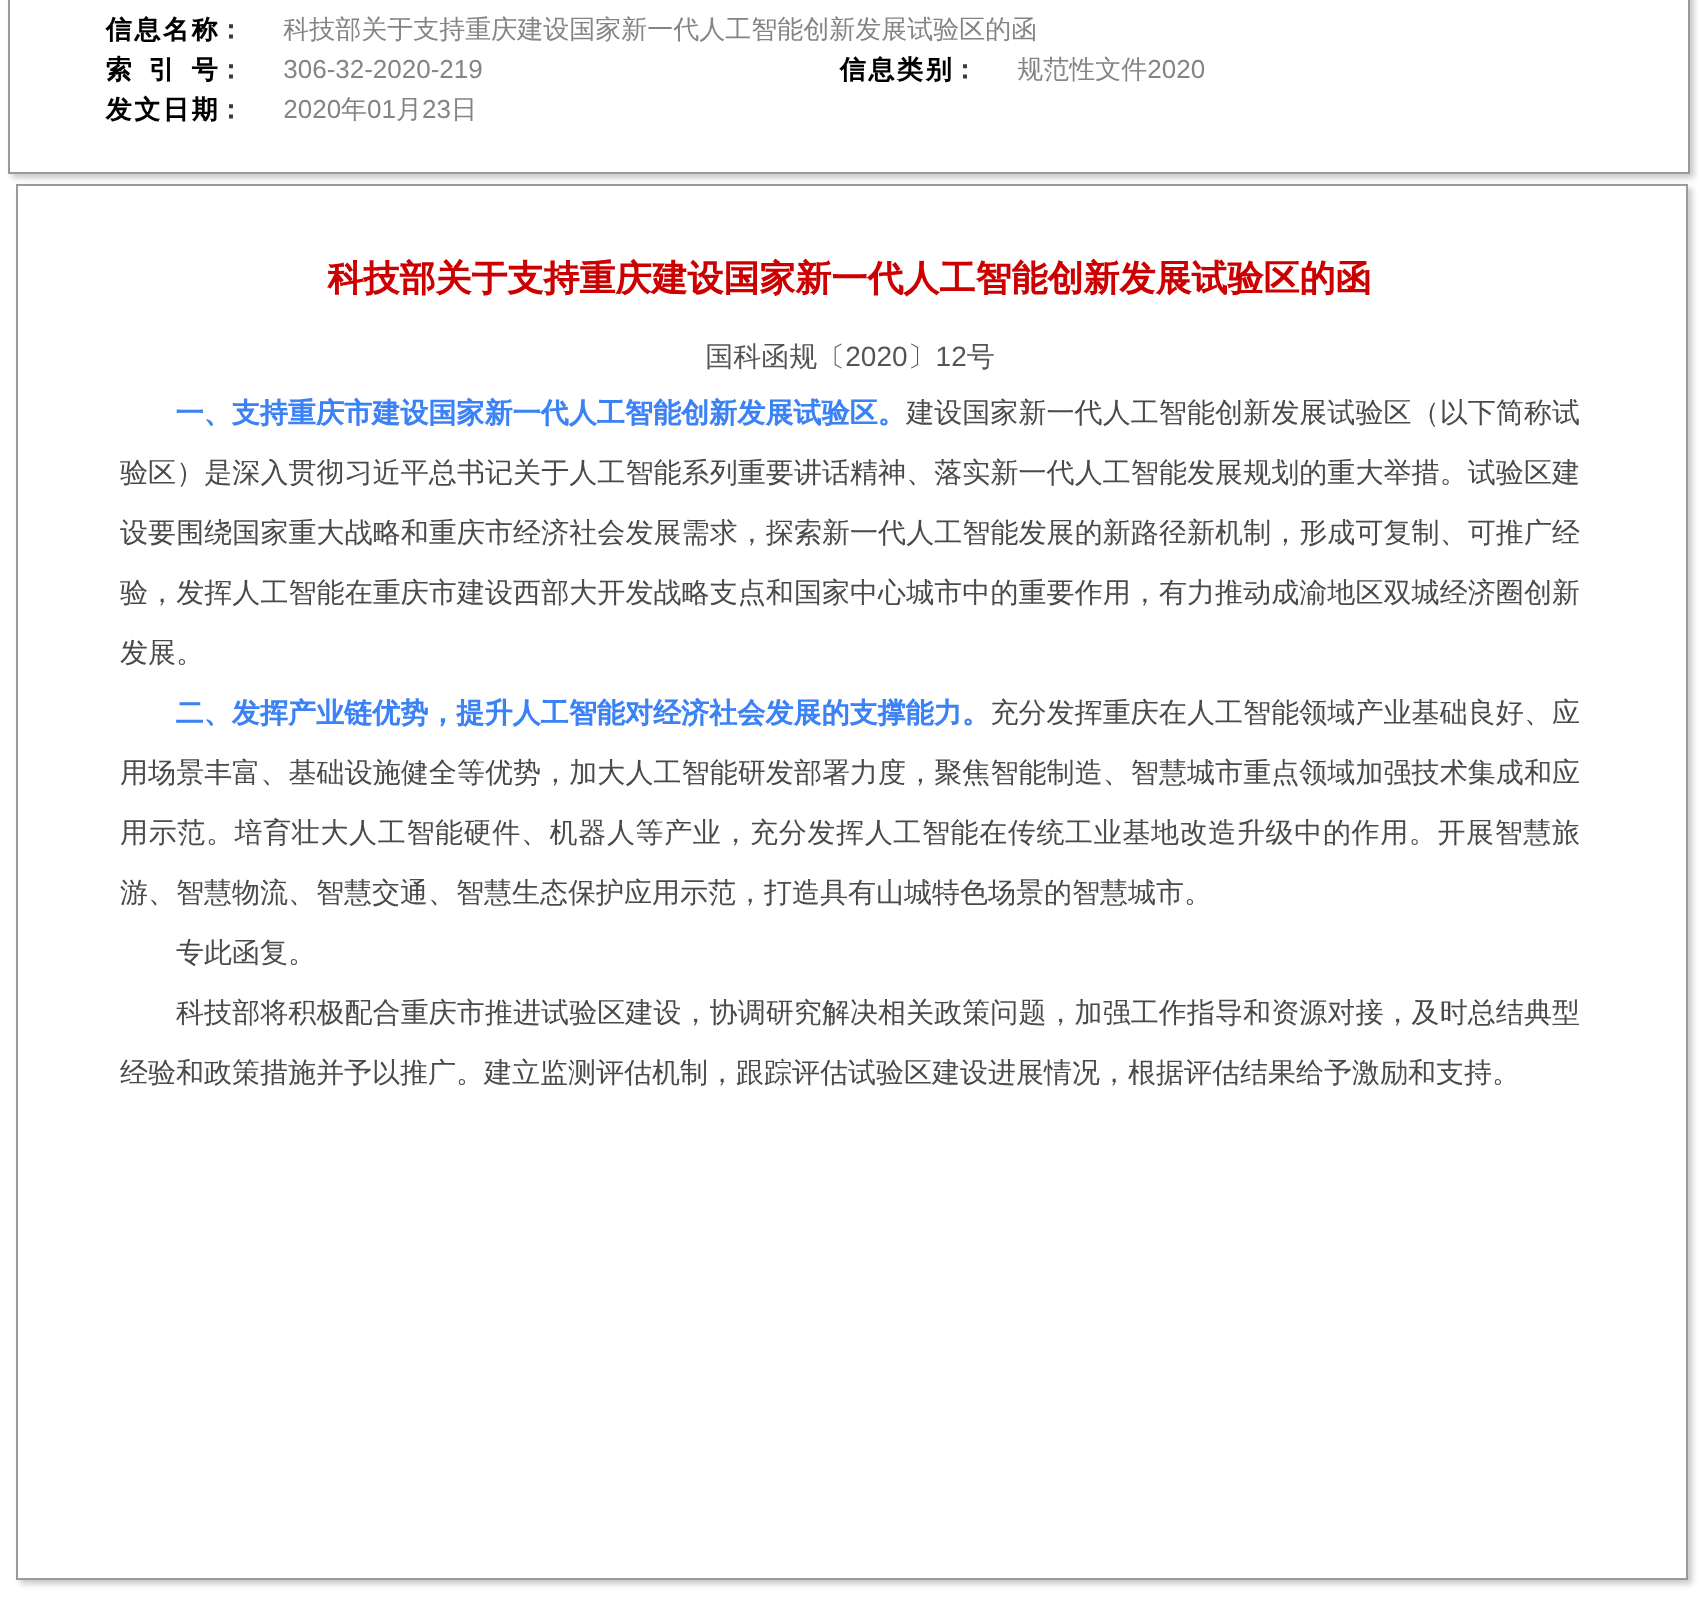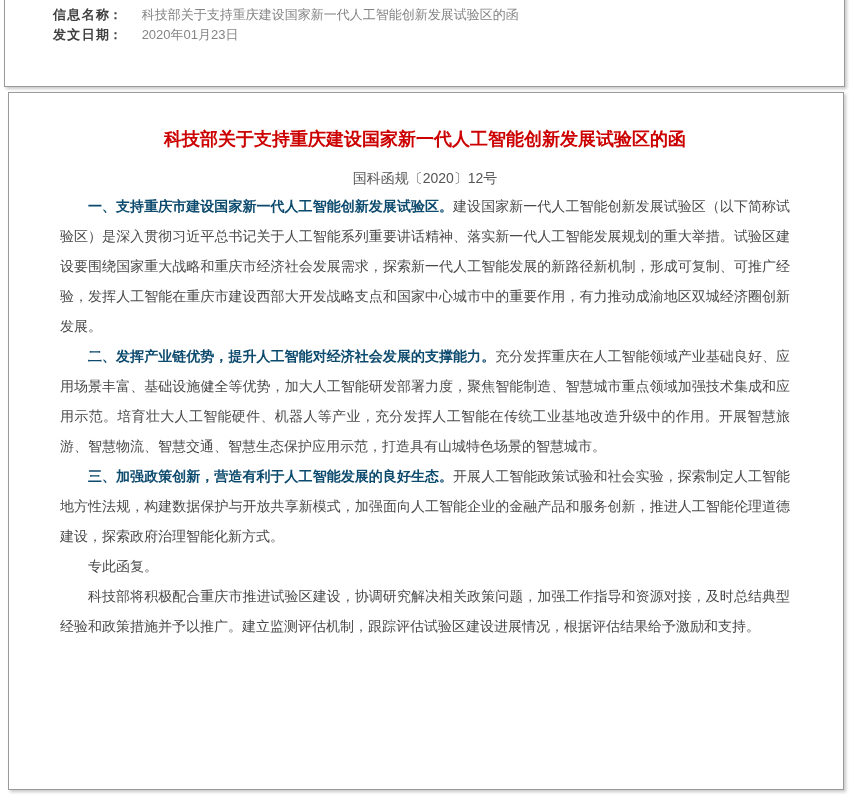--- a/index.html
+++ b/index.html
@@ -17,21 +17,21 @@
   }
   .meta-row { display: flex; height: 20px; line-height: 20px; font-size: 13px; white-space: nowrap; }
   .meta-cell-1 { width: 367px; }
   .meta-cell-2 { flex: 1; }
   .meta-label {
     display: inline-block;
     width: 56px;
     text-align: justify;
     text-align-last: justify;
     font-weight: bold;
-    color: #404040;
+    color: #000000;
     vertical-align: top;
   }
   .meta-colon { font-weight: bold; color: #3a3a3a; }
   .meta-value { margin-left: 16px; color: #848484; }
 
   
   .main-box {
     margin: 5px 6px 0 8px;
     min-height: 698px;
     background: #ffffff;
@@ -56,30 +56,40 @@
   }
   .doc-body {
     margin-top: 3px;
     font-size: 14px;
     line-height: 30px;
     color: #4a4a4a;
     text-align: justify;
   }
   .salutation { text-align: left; }
   .para { text-indent: 2em; }
-  .para b { color: #0c4a6e; }
+  .para b { color: #3b82f6; }
 </style>
 </head>
 <body>
 
 <div class="meta-box">
   <div class="meta-row">
     <div class="meta-cell-1" style="width:auto;">
       <span class="meta-label">信息名称</span><span class="meta-colon">：</span>
       <span class="meta-value">科技部关于支持重庆建设国家新一代人工智能创新发展试验区的函</span>
+    </div>
+  </div>
+  <div class="meta-row">
+    <div class="meta-cell-1">
+      <span class="meta-label">索引号</span><span class="meta-colon">：</span>
+      <span class="meta-value">306-32-2020-219</span>
+    </div>
+    <div class="meta-cell-2">
+      <span class="meta-label">信息类别</span><span class="meta-colon">：</span>
+      <span class="meta-value">规范性文件2020</span>
     </div>
   </div>
   <div class="meta-row">
     <div class="meta-cell-2">
       <span class="meta-label">发文日期</span><span class="meta-colon">：</span>
       <span class="meta-value">2020年01月23日</span>
     </div>
   </div>
 </div>
 
@@ -87,19 +97,18 @@
   <div class="doc-title">科技部关于支持重庆建设国家新一代人工智能创新发展试验区的函</div>
   <div class="doc-number">国科函规〔2020〕12号</div>
 
   <div class="doc-body">
 
 
     <p class="para"><b>一、支持重庆市建设国家新一代人工智能创新发展试验区。</b><span>建设国家新一代人工智能创新发展试验区（以下简称试验区）是深入贯彻习近平总书记关于人工智能系列重要讲话精神、落实新一代人工智能发展规划的重大举措。试验区建设要围绕国家重大战略和重庆市经济社会发展需求，探索新一代人工智能发展的新路径新机制，形成可复制、可推广经验，发挥人工智能在重庆市建设西部大开发战略支点和国家中心城市中的重要作用，有力推动成渝地区双城经济圈创新发展。</span></p>
 
     <p class="para"><b>二、发挥产业链优势，提升人工智能对经济社会发展的支撑能力。</b><span>充分发挥重庆在人工智能领域产业基础良好、应用场景丰富、基础设施健全等优势，加大人工智能研发部署力度，聚焦智能制造、智慧城市重点领域加强技术集成和应用示范。培育壮大人工智能硬件、机器人等产业，充分发挥人工智能在传统工业基地改造升级中的作用。开展智慧旅游、智慧物流、智慧交通、智慧生态保护应用示范，打造具有山城特色场景的智慧城市。</span></p>
 
-    <p class="para"><b>三、加强政策创新，营造有利于人工智能发展的良好生态。</b><span>开展人工智能政策试验和社会实验，探索制定人工智能地方性法规，构建数据保护与开放共享新模式，加强面向人工智能企业的金融产品和服务创新，推进人工智能伦理道德建设，探索政府治理智能化新方式。</span></p>
 
     <p class="para"><span>专此函复。</span></p>
 
     <p class="para"><b></b><span>科技部将积极配合重庆市推进试验区建设，协调研究解决相关政策问题，加强工作指导和资源对接，及时总结典型经验和政策措施并予以推广。建立监测评估机制，跟踪评估试验区建设进展情况，根据评估结果给予激励和支持。</span></p>
   </div>
 </div>
 
 </body></html>

